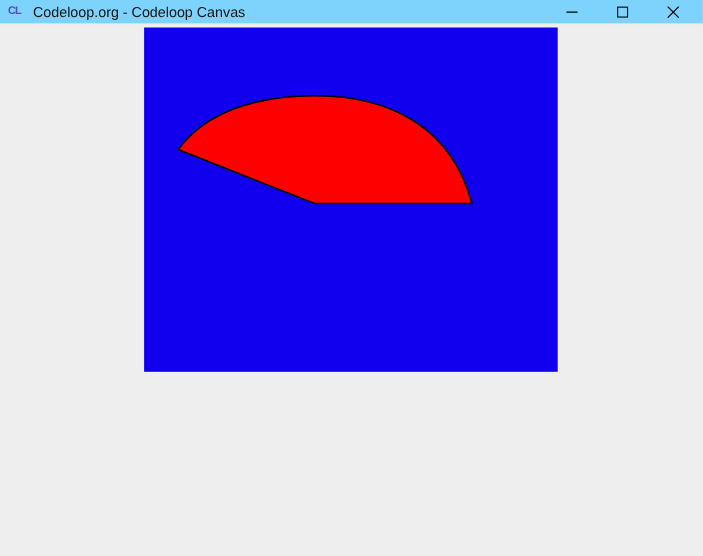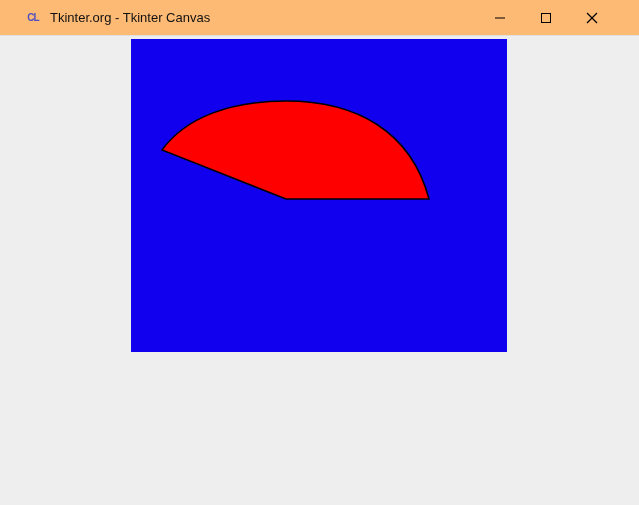--- a/index.html
+++ b/index.html
@@ -8,25 +8,25 @@
       box-sizing: border-box;
     }
     body {
       width: 639px;
       height: 505px;
       background: #eeeeee;
       font-family: "Segoe UI", Tahoma, sans-serif;
       overflow: hidden;
     }
     .titlebar {
-      height: 36px;
-      background: #fdba74;
+      height: 22px;
+      background: #7dd3fc;
       display: flex;
       align-items: center;
-      padding: 0 24px;
+      padding: 0 4px;
       border-bottom: 1px solid #e0e0e0;
     }
     .app-icon {
       width: 18px;
       height: 18px;
       margin-right: 8px;
       display: flex;
       align-items: center;
       justify-content: center;
       font-size: 10px;
@@ -73,21 +73,21 @@
       position: absolute;
       left: 0;
       top: 0;
     }
   </style>
 </head>
 <body>
 
 <div class="titlebar">
   <div class="app-icon">CL</div>
-  <div class="title-text">Tkinter.org - Tkinter Canvas</div>
+  <div class="title-text">Codeloop.org - Codeloop Canvas</div>
   <div class="window-controls">
     <div class="win-btn">
       <svg viewBox="0 0 12 12">
         <line x1="1" y1="6" x2="11" y2="6" stroke="#000" stroke-width="1"></line>
       </svg>
     </div>
     <div class="win-btn">
       <svg viewBox="0 0 12 12">
         <rect x="1.5" y="1.5" width="9" height="9" fill="none" stroke="#000" stroke-width="1"></rect>
       </svg>

